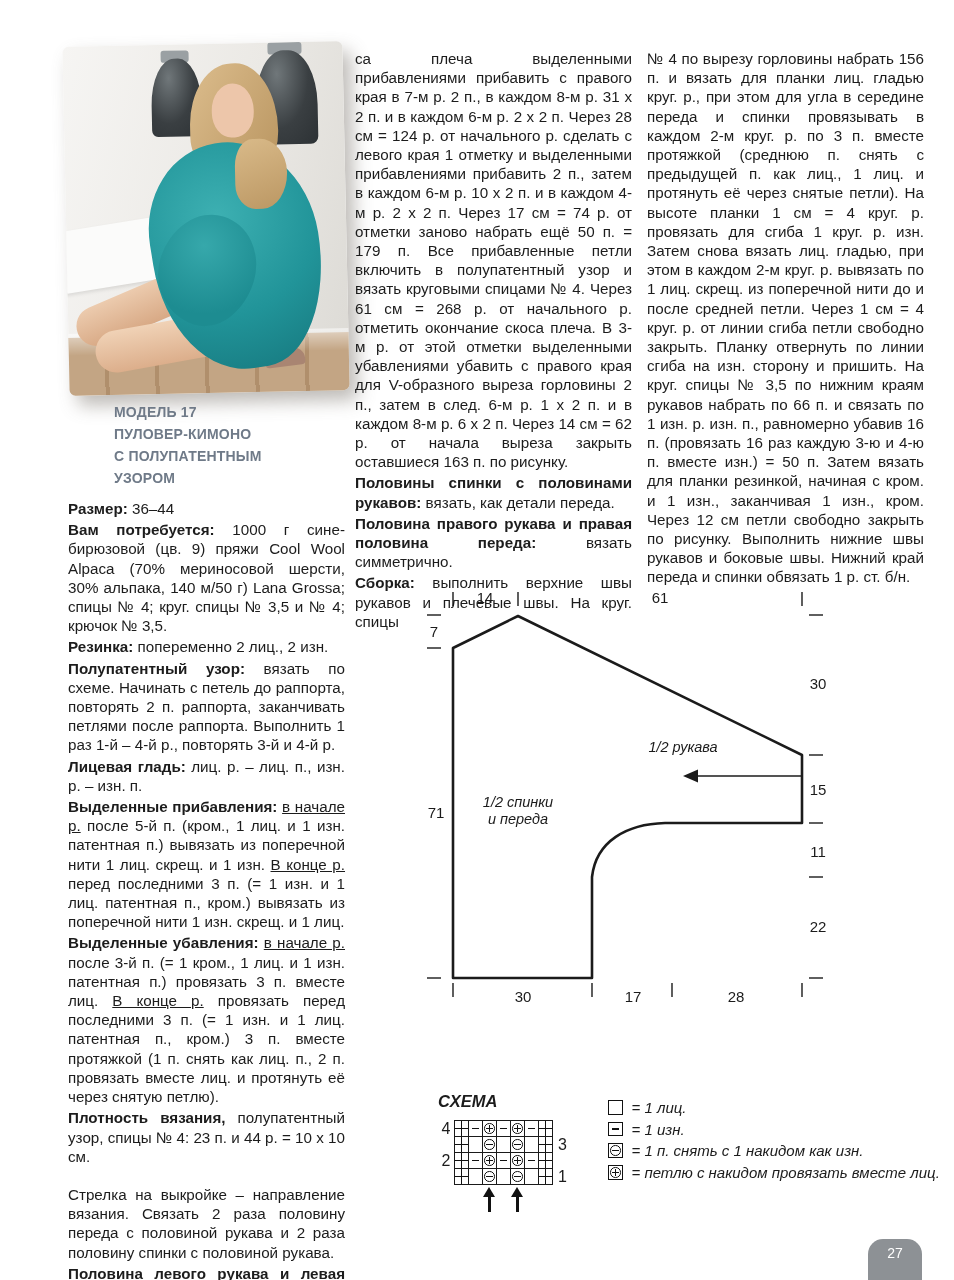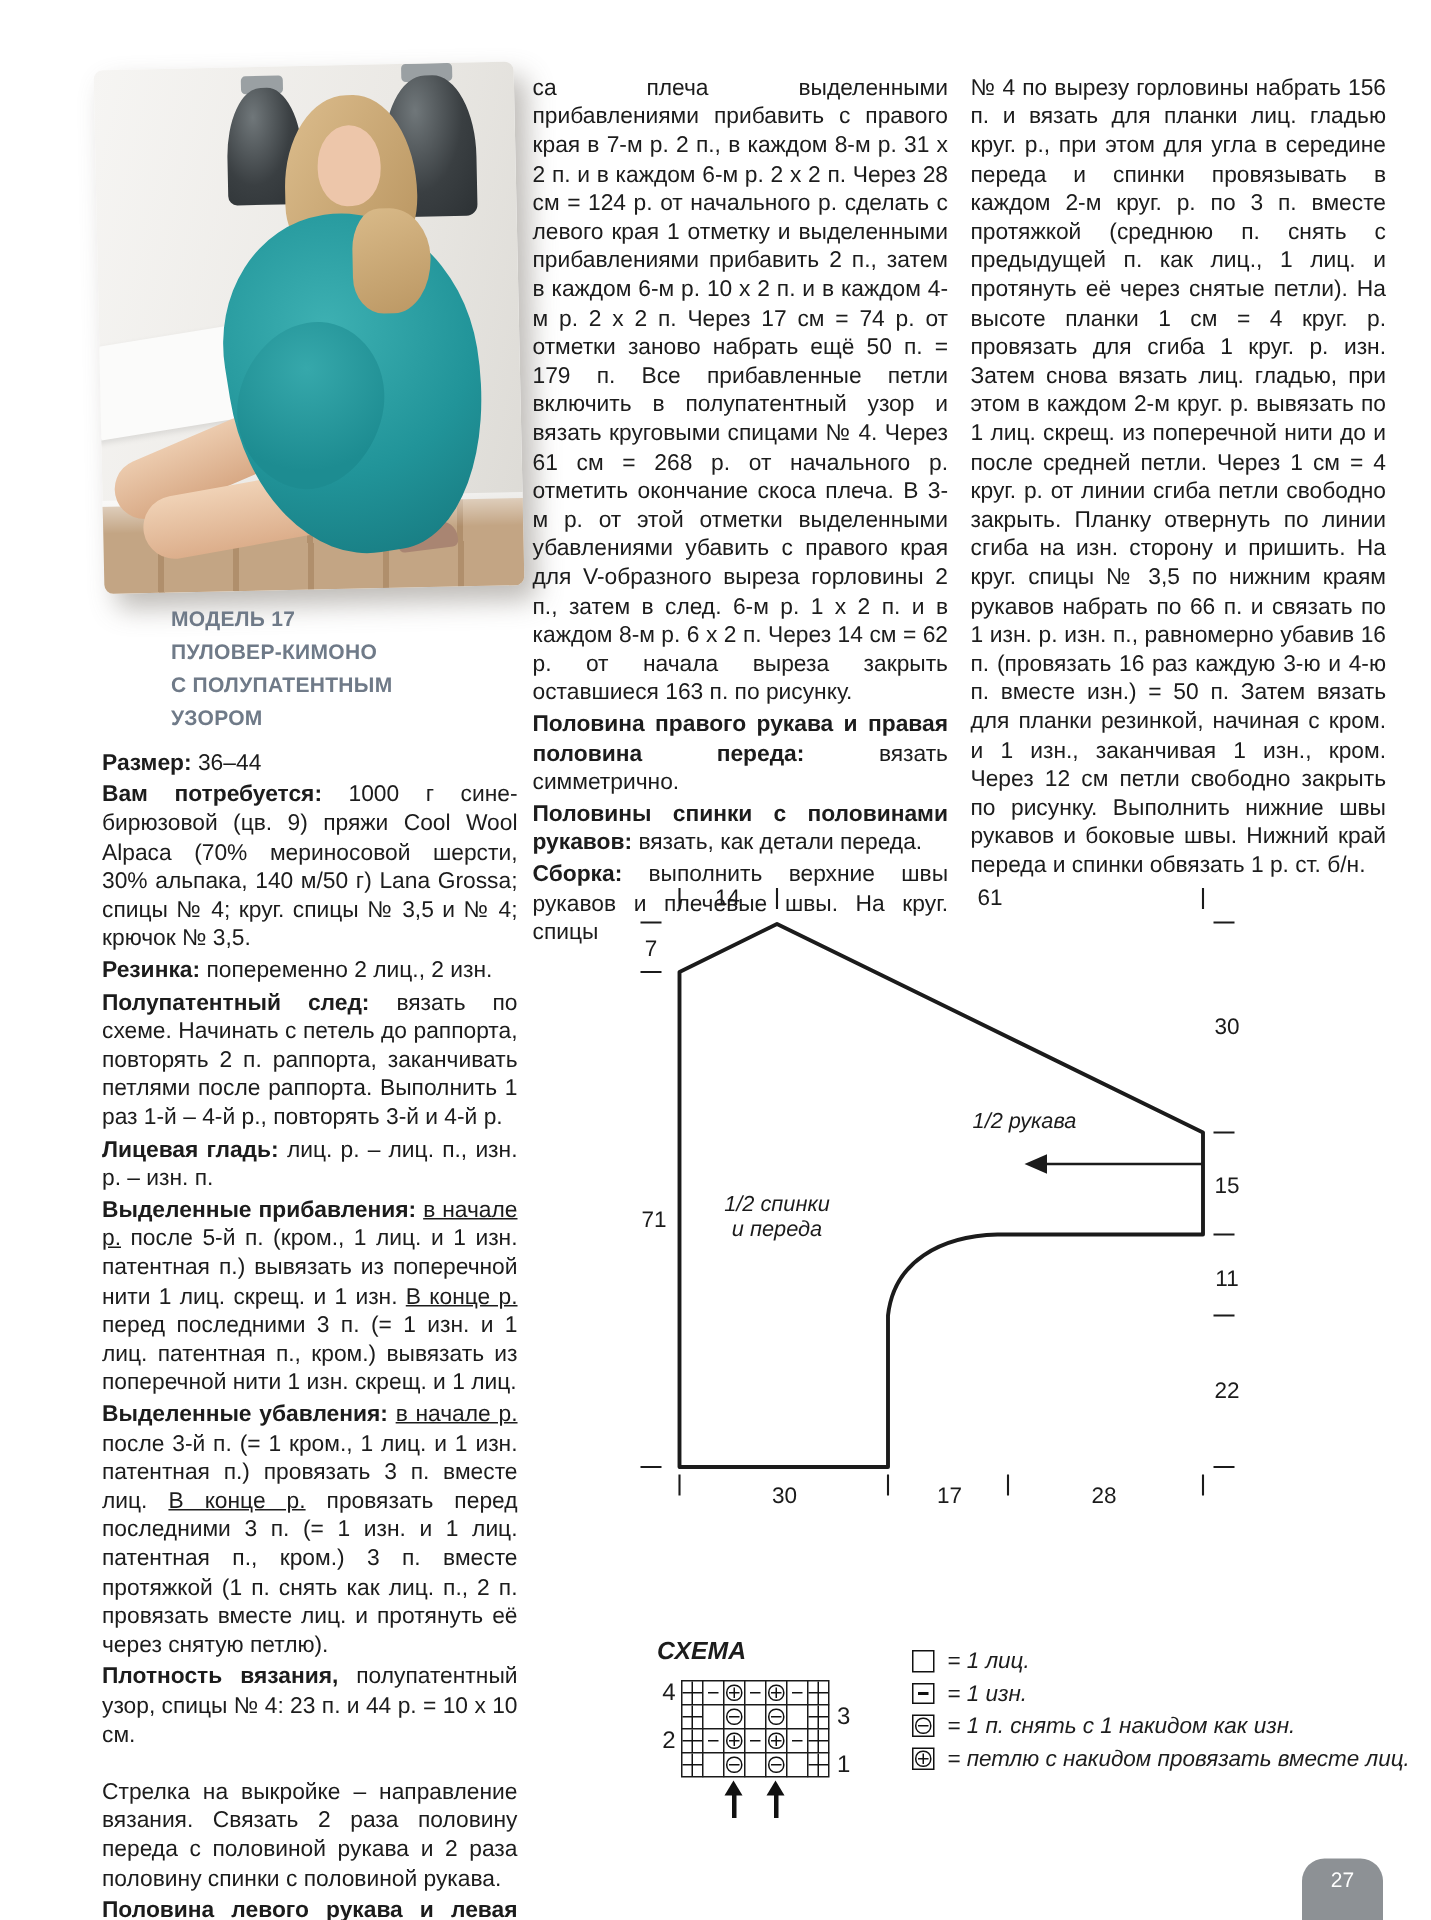--- a/index.html
+++ b/index.html
@@ -136,32 +136,32 @@
 
   <div class="title">МОДЕЛЬ 17
 ПУЛОВЕР-КИМОНО
 С ПОЛУПАТЕНТНЫМ
 УЗОРОМ</div>
 
   <div class="col col-left">
       <p class="para"><span class="b">Размер: </span><span>36–44</span></p>
       <p class="para"><span class="b">Вам потребуется: </span><span>1000 г сине-бирюзовой (цв. 9) пряжи Cool Wool Alpaca (70% мериносовой шерсти, 30% альпака, 140 м/50 г) Lana Grossa; спицы № 4; круг. спицы № 3,5 и № 4; крючок № 3,5.</span></p>
       <p class="para"><span class="b">Резинка: </span><span>попеременно 2 лиц., 2 изн.</span></p>
-      <p class="para"><span class="b">Полупатентный след: </span><span>вязать по схеме. Начинать с петель до раппорта, повторять 2 п. раппорта, заканчивать петлями после раппорта. Выполнить 1 раз 1-й – 4-й р., повторять 3-й и 4-й р.</span></p>
+      <p class="para"><span class="b">Полупатентный узор: </span><span>вязать по схеме. Начинать с петель до раппорта, повторять 2 п. раппорта, заканчивать петлями после раппорта. Выполнить 1 раз 1-й – 4-й р., повторять 3-й и 4-й р.</span></p>
       <p class="para"><span class="b">Лицевая гладь: </span><span>лиц. р. – лиц. п., изн. р. – изн. п.</span></p>
       <p class="para"><span class="b">Выделенные прибавления: </span><span class="u">в начале р.</span><span> после 5-й п. (кром., 1 лиц. и 1 изн. патентная п.) вывязать из поперечной нити 1 лиц. скрещ. и 1 изн. </span><span class="u">В конце р.</span><span> перед последними 3 п. (= 1 изн. и 1 лиц. патентная п., кром.) вывязать из поперечной нити 1 изн. скрещ. и 1 лиц.</span></p>
       <p class="para"><span class="b">Выделенные убавления: </span><span class="u">в начале р.</span><span> после 3-й п. (= 1 кром., 1 лиц. и 1 изн. патентная п.) провязать 3 п. вместе лиц. </span><span class="u">В конце р.</span><span> провязать перед последними 3 п. (= 1 изн. и 1 лиц. патентная п., кром.) 3 п. вместе протяжкой (1 п. снять как лиц. п., 2 п. провязать вместе лиц. и протянуть её через снятую петлю).</span></p>
       <p class="para"><span class="b">Плотность вязания, </span><span>полупатентный узор, спицы № 4: 23 п. и 44 р. = 10 х 10 см.</span></p>
       <p class="para gap"><span>Стрелка на выкройке – направление вязания. Связать 2 раза половину переда с половиной рукава и 2 раза половину спинки с половиной рукава.</span></p>
       <p class="para"><span class="b">Половина левого рукава и левая половина переда: </span><span>на спицы № 4 набрать 35 п. и вязать полупатентным узором. Для скоса рукава и в дальнейшем ско-</span></p>
     </div>
   <div class="col col-middle">
       <p class="para"><span>са плеча выделенными прибавлениями прибавить с правого края в 7-м р. 2 п., в каждом 8-м р. 31 х 2 п. и в каждом 6-м р. 2 х 2 п. Через 28 см = 124 р. от начального р. сделать с левого края 1 отметку и выделенными прибавлениями прибавить 2 п., затем в каждом 6-м р. 10 х 2 п. и в каждом 4-м р. 2 х 2 п. Через 17 см = 74 р. от отметки заново набрать ещё 50 п. = 179 п. Все прибавленные петли включить в полупатентный узор и вязать круговыми спицами № 4. Через 61 см = 268 р. от начального р. отметить окончание скоса плеча. В 3-м р. от этой отметки выделенными убавлениями убавить с правого края для V-образного выреза горловины 2 п., затем в след. 6-м р. 1 х 2 п. и в каждом 8-м р. 6 х 2 п. Через 14 см = 62 р. от начала выреза закрыть оставшиеся 163 п. по рисунку.</span></p>
+      <p class="para"><span class="b">Половины спинки с половинами рукавов: </span><span>вязать, как детали переда.</span></p>
       <p class="para"><span class="b">Половина правого рукава и правая половина переда: </span><span>вязать симметрично.</span></p>
-      <p class="para"><span class="b">Половины спинки с половинами рукавов: </span><span>вязать, как детали переда.</span></p>
       <p class="para"><span class="b">Сборка: </span><span>выполнить верхние швы рукавов и плечевые швы. На круг. спицы</span></p>
     </div>
   <div class="col col-right">
       <p class="para"><span>№ 4 по вырезу горловины набрать 156 п. и вязать для планки лиц. гладью круг. р., при этом для угла в середине переда и спинки провязывать в каждом 2-м круг. р. по 3 п. вместе протяжкой (среднюю п. снять с предыдущей п. как лиц., 1 лиц. и протянуть её через снятые петли). На высоте планки 1 см = 4 круг. р. провязать для сгиба 1 круг. р. изн. Затем снова вязать лиц. гладью, при этом в каждом 2-м круг. р. вывязать по 1 лиц. скрещ. из поперечной нити до и после средней петли. Через 1 см = 4 круг. р. от линии сгиба петли свободно закрыть. Планку отвернуть по линии сгиба на изн. сторону и пришить. На круг. спицы № 3,5 по нижним краям рукавов набрать по 66 п. и связать по 1 изн. р. изн. п., равномерно убавив 16 п. (провязать 16 раз каждую 3-ю и 4-ю п. вместе изн.) = 50 п. Затем вязать для планки резинкой, начиная с кром. и 1 изн., заканчивая 1 изн., кром. Через 12 см петли свободно закрыть по рисунку. Выполнить нижние швы рукавов и боковые швы. Нижний край переда и спинки обвязать 1 р. ст. б/н.</span></p>
     </div>
 
   <svg class="diagram" width="440" height="450" viewBox="0 0 440 450">
     <path d="M48,83 L113,51 L397,190 L397,258 L260,258 C222,259 191,276 187,312 L187,413 L48,413 Z" fill="none" stroke="#1b1b1b" stroke-width="2.6" stroke-linejoin="round"></path>
 
     <g stroke="#1b1b1b" stroke-width="1.4">

